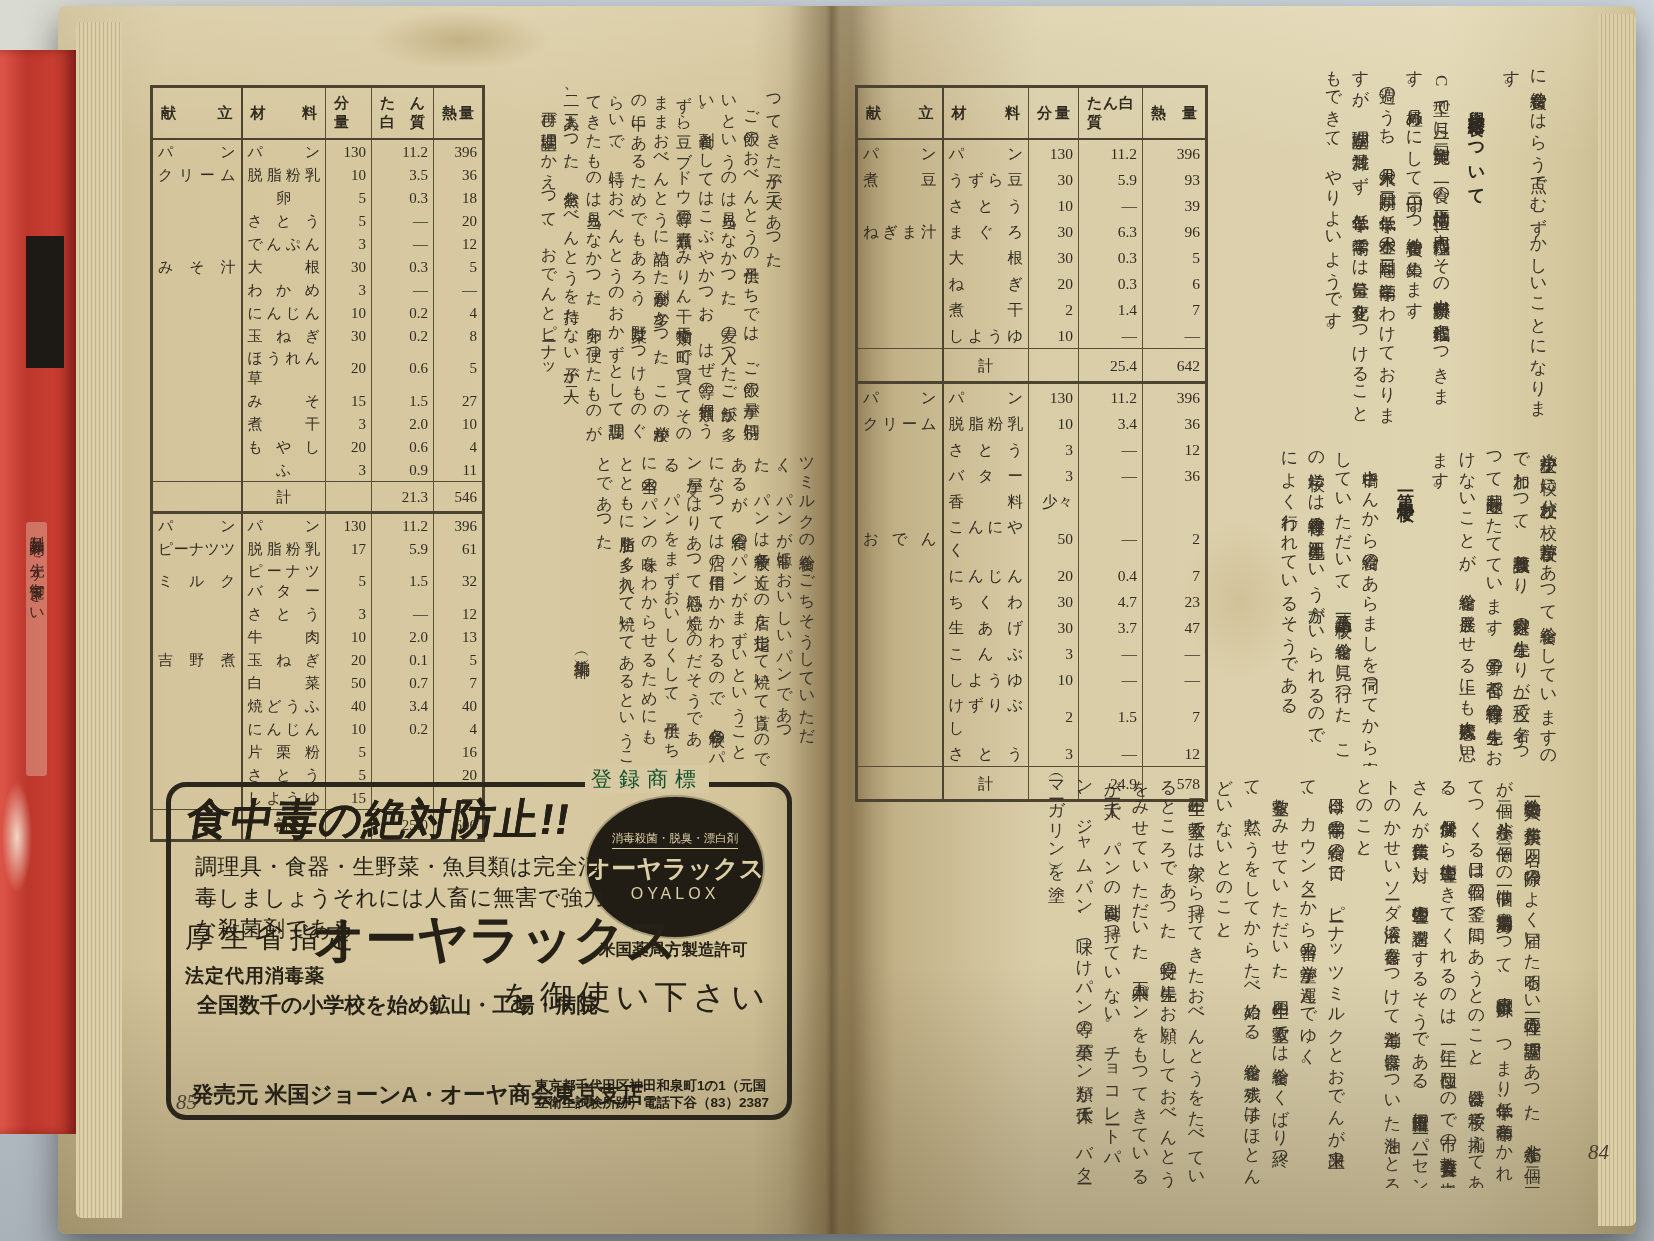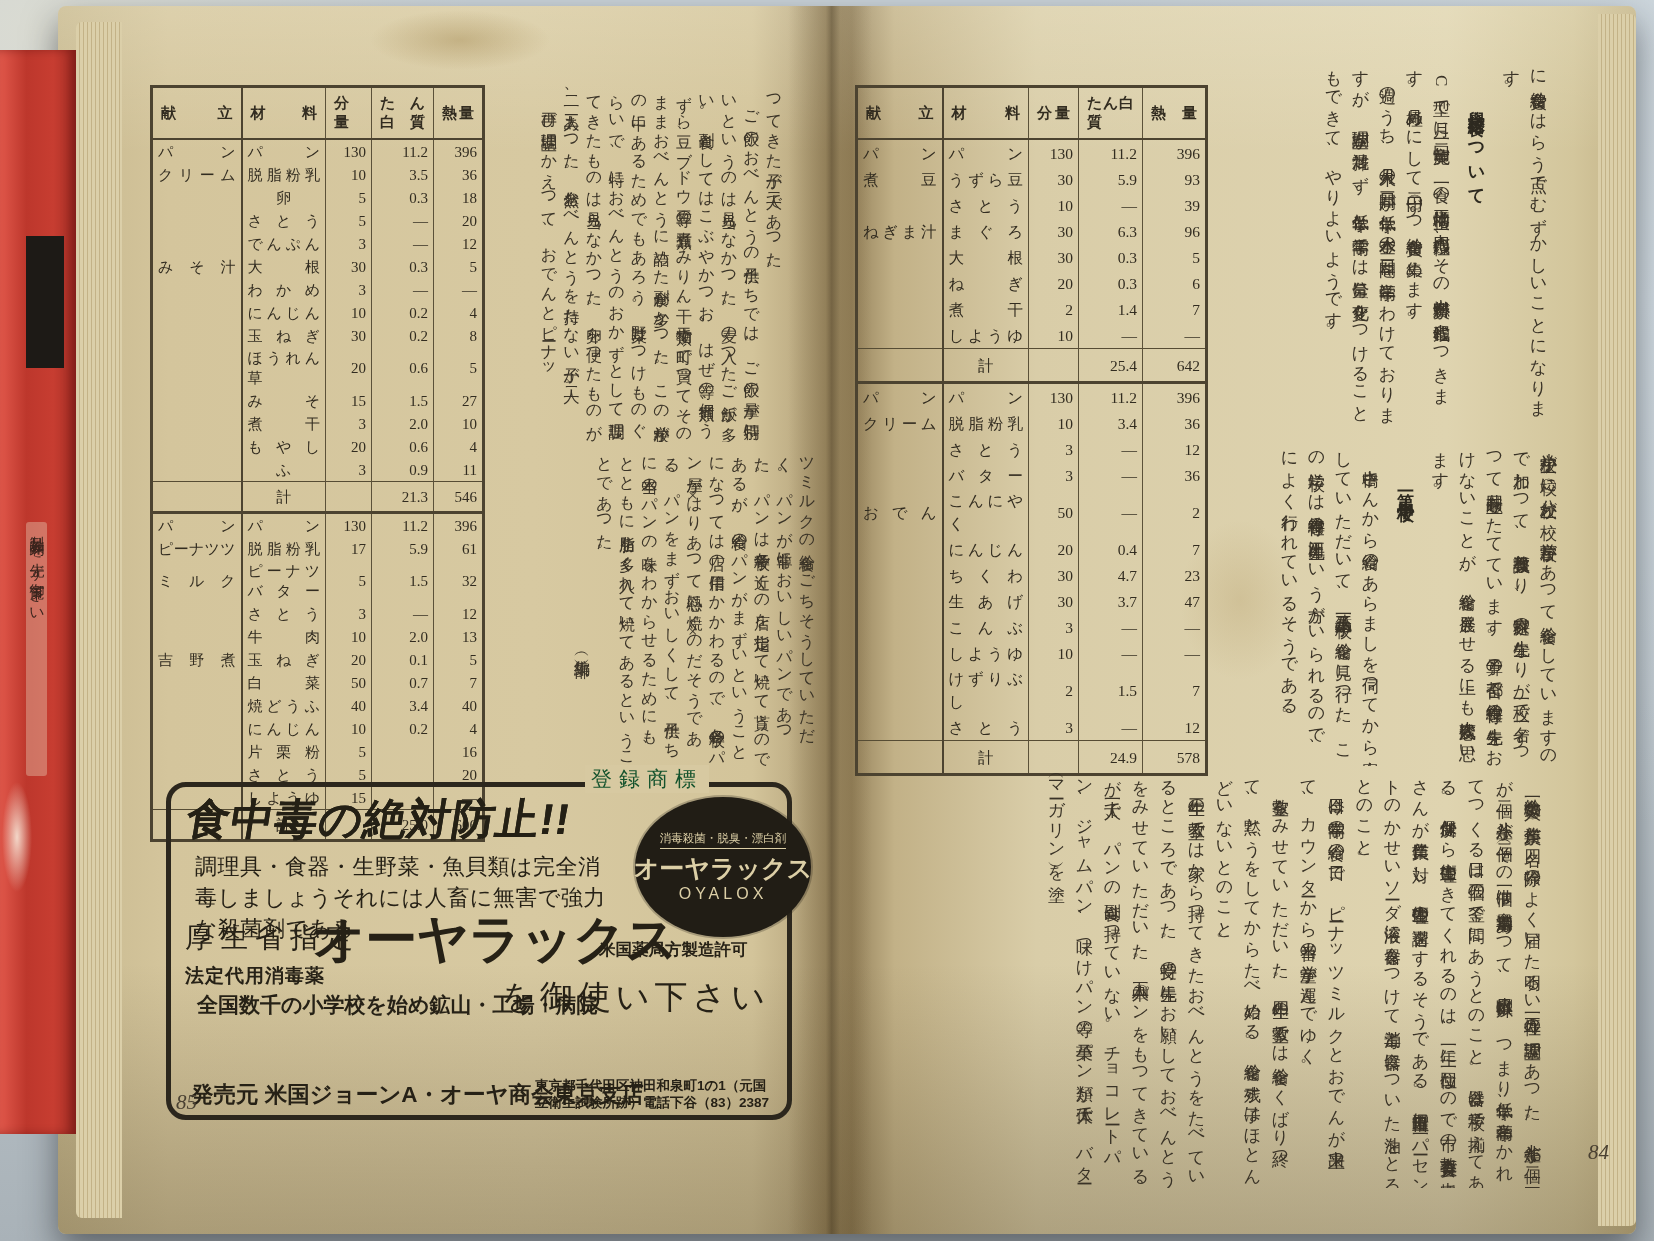--- a/index.html
+++ b/index.html
@@ -74,21 +74,21 @@
   #pagenum-right{left:1556px;top:1140px;margin-left:32px;}
   
   #ad{position:absolute;left:166px;top:782px;width:616px;height:328px;
     border:5px solid #2c271d;border-radius:20px;color:#262116;
     font-family:"Liberation Sans","DejaVu Sans",sans-serif;}
   #ad .abs{position:absolute;}
   #ad-trademark{left:414px;top:-22px;font-size:21px;letter-spacing:7px;color:#14532d;
     background:#d7c9a1;padding:0 6px;}
   #ad-badge{left:416px;top:10px;width:176px;height:140px;background:#211d15;border-radius:50%;
     display:flex;flex-direction:column;align-items:center;justify-content:center;
-    box-shadow:0 0 0 2px rgba(33,29,21,.25);margin-left:48px;}
+    box-shadow:0 0 0 2px rgba(33,29,21,.25);}
   #ad-badge .b1{color:#dccfa6;font-size:11.5px;letter-spacing:0;border-bottom:1px solid #dccfa6;
     padding-bottom:2px;white-space:nowrap;}
   #ad-badge .b2{color:#dccfa6;font-size:25px;font-weight:bold;margin-top:3px;white-space:nowrap;}
   #ad-badge .b3{color:#dccfa6;font-size:16px;letter-spacing:4px;font-family:"Liberation Sans",sans-serif;}
   #ad-headline{left:16px;top:4px;font-size:43px;font-weight:900;letter-spacing:1px;
     transform:skewX(-9deg);color:#24201576;text-shadow:0 0 0 #242015;color:#242015;white-space:nowrap;}
   #ad-copy1{left:24px;top:64px;font-size:22px;font-weight:normal;line-height:31px;width:420px;
     letter-spacing:.5px;}
   #ad-cert{left:14px;top:132px;width:128px;}
   #ad-cert .c1{font-size:28px;letter-spacing:7px;white-space:nowrap;}
@@ -488,20 +488,27 @@
           <td class="num">12</td>
         </tr>
         <tr>
           <td class="menu"></td>
           <td class="mat">バター</td>
           <td class="num">3</td>
           <td class="num">—</td>
           <td class="num">36</td>
         </tr>
         <tr>
+          <td class="menu"></td>
+          <td class="mat">香料</td>
+          <td class="num">少々</td>
+          <td class="num"></td>
+          <td class="num"></td>
+        </tr>
+        <tr>
           <td class="menu">おでん</td>
           <td class="mat">こんにやく</td>
           <td class="num">50</td>
           <td class="num">—</td>
           <td class="num">2</td>
         </tr>
         <tr>
           <td class="menu"></td>
           <td class="mat">にんじん</td>
           <td class="num">20</td>

